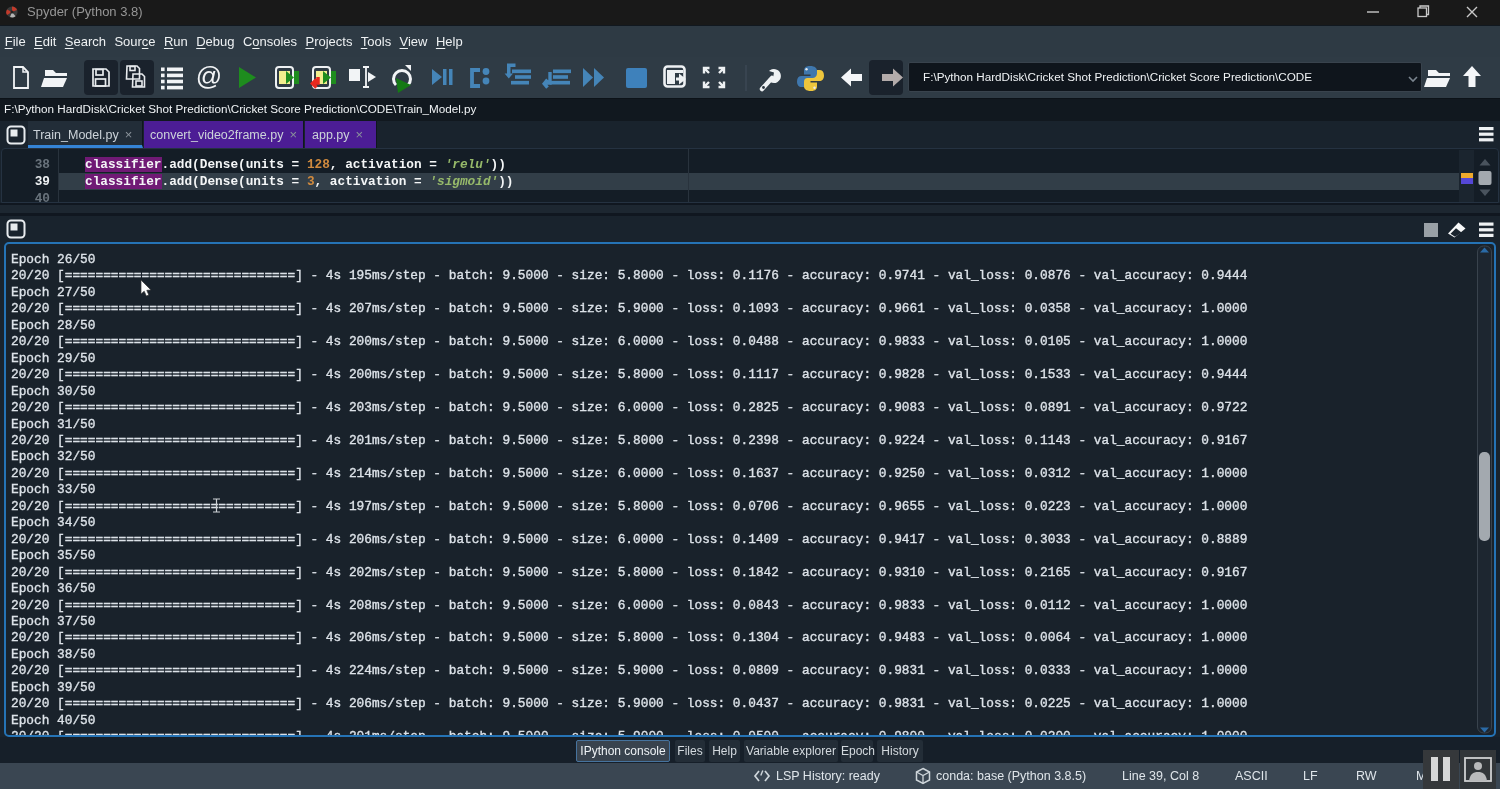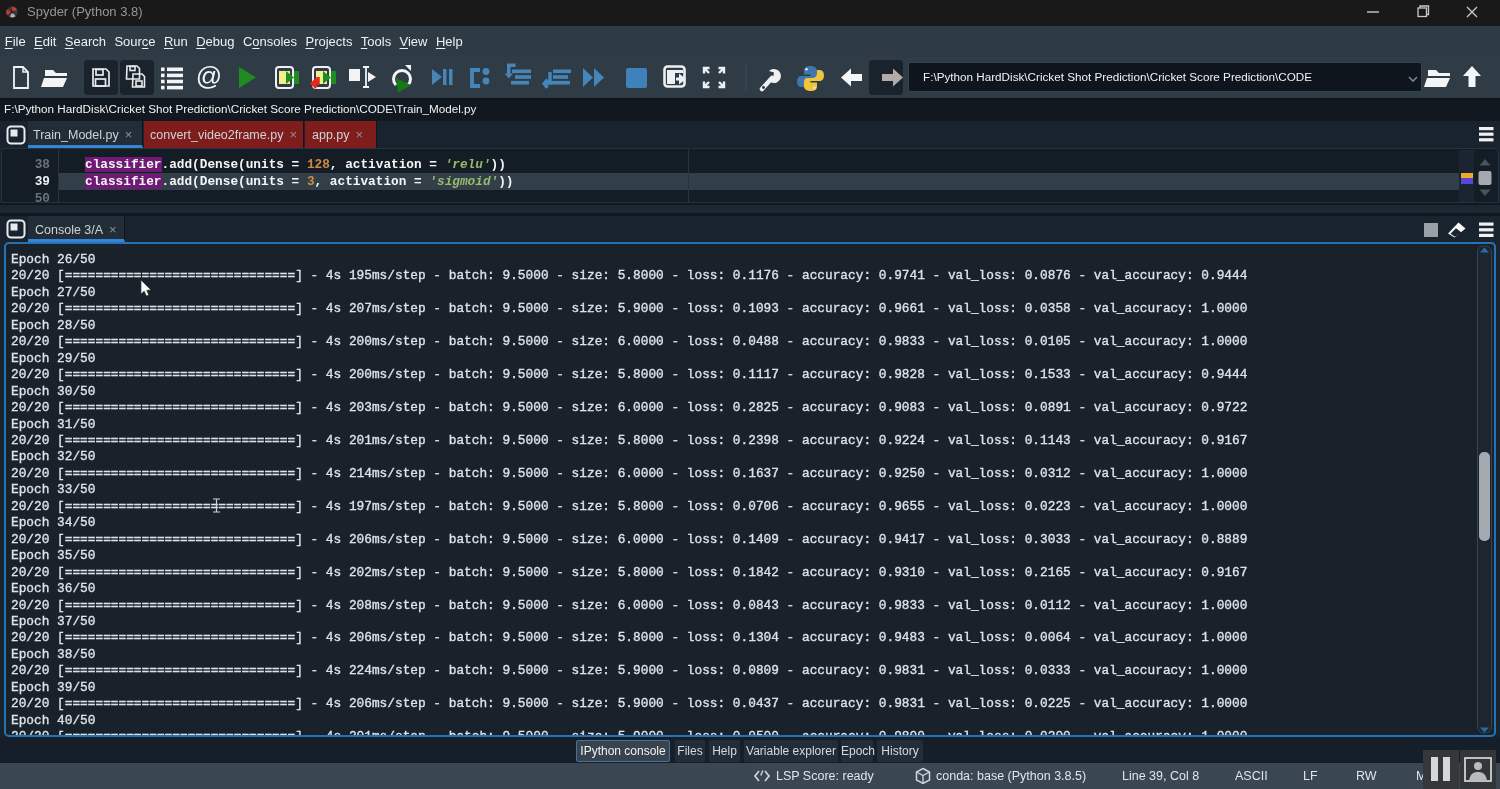--- a/index.html
+++ b/index.html
@@ -14,21 +14,21 @@
   #menubar{left:0;top:25px;width:1500px;height:32px;background:#2e3a44;border-top:1px solid #11181f;}
   .mi{display:inline-block;color:#eef1f3;padding:8px 4.2px 0 4.2px;font-size:13px;}
   .mi u{text-decoration:underline;text-underline-offset:2px;}
   
   #toolbar{left:0;top:57px;width:1500px;height:41px;background:#2f3b45;}
   
   #pathline{left:0;top:98px;width:1500px;height:23px;background:#11181f;border-top:1px solid #0c1218;}
   #pathtxt{left:4px;top:102px;font-size:11.7px;color:#f0f3f5;}
   
   #edtabs{left:0;top:121px;width:1500px;height:27px;background:#19232d;}
-  .etab{position:absolute;top:0;height:27px;background:#7f1d1d;border-right:1px solid #0f161d;
+  .etab{position:absolute;top:0;height:27px;background:#4c1d95;border-right:1px solid #0f161d;
         font-size:12.5px;color:#ccd3d9;padding-top:6px;white-space:nowrap;}
   .etab .x{color:#8a939b;font-size:13px;margin-left:6px;}
   .etab.active{background:#222d38;border-bottom:3px solid #3584d6;}
   
   #editor{left:1px;top:148px;width:1498px;height:55px;background:#141d26;border:1px solid #253241;border-radius:4px 4px 0 0;}
   .codeline{position:absolute;left:0;width:100%;height:17px;font-family:"Liberation Mono",monospace;
       font-size:12.75px;font-weight:bold;color:#f4f6f7;white-space:pre;}
   .lnum{position:absolute;width:48px;text-align:right;color:#69737c;font-family:"Liberation Mono",monospace;
       font-size:12.75px;font-weight:bold;}
   .occ{background:#701a75;}
@@ -211,31 +211,28 @@
     <rect x="1.5" y="1.5" width="17" height="17" rx="3.5" fill="none" stroke="#e8ecef" stroke-width="2"></rect>
     <rect x="4.5" y="4.5" width="7" height="7" fill="#e8ecef"></rect>
   </svg>
 
   <div class="abs" id="editor">
     <div class="abs" style="left:57px;top:24px;width:1400px;height:17px;background:#323e48;"></div>
     <div class="abs" style="left:56px;top:0;width:1px;height:53px;background:#29333d;"></div>
     <div class="abs" style="left:686px;top:0;width:1px;height:53px;background:#29333d;"></div>
     <div class="lnum" style="top:8px;">38</div>
     <div class="lnum" style="top:25px;color:#eef1f3;">39</div>
-    <div class="lnum" style="top:42px;">50</div>
+    <div class="lnum" style="top:42px;">40</div>
     <div class="codeline" style="left:83px;top:8px;"><span class="occ">classifier</span>.add(Dense(units = <span class="num">128</span>, activation = <span class="str">'relu'</span>))</div>
     <div class="codeline" style="left:83px;top:25px;"><span class="occ">classifier</span>.add(Dense(units = <span class="num">3</span>, activation = <span class="str">'sigmoid'</span>))</div>
   </div>
 
   <div class="abs" id="consplit"></div>
   <div class="abs" style="left:0;top:205px;width:1500px;height:8px;background:#1d2731;"></div>
 
-  <div class="abs" id="constabs">
-    <div class="etab active" style="left:28px;width:97px;height:26px;padding-left:7px;">Console 3/A<span class="x">×</span></div>
-  </div>
   <svg class="abs" style="left:6px;top:219px" width="20" height="20" viewBox="0 0 20 20">
     <rect x="1.5" y="1.5" width="17" height="17" rx="3.5" fill="none" stroke="#e8ecef" stroke-width="2"></rect>
     <rect x="4.5" y="4.5" width="7" height="7" fill="#e8ecef"></rect>
   </svg>
 
   <svg class="abs" style="left:1478px;top:126px" width="17" height="16" viewBox="0 0 17 16">
     <g fill="#eef1f3">
         <rect x="1" y="1" width="14.5" height="3.2"></rect>
         <rect x="1" y="6.6" width="14.5" height="3.2"></rect>
         <rect x="1" y="12.2" width="14.5" height="3.2"></rect>
@@ -313,21 +310,21 @@
   <div class="abs" id="bottabs">
     <div class="btab active" style="left:576px;width:94px;">IPython console</div>
     <div class="btab" style="left:675px;width:30px;">Files</div>
     <div class="btab" style="left:709px;width:31px;">Help</div>
     <div class="btab" style="left:744px;width:94px;">Variable explorer</div>
     <div class="btab" style="left:841px;width:32px;">Epoch</div>
     <div class="btab" style="left:877px;width:46px;">History</div>
   </div>
 
   <div class="abs" id="statusbar"></div>
-  <div class="sitem" style="left:776px;">LSP Score: ready</div>
+  <div class="sitem" style="left:776px;">LSP History: ready</div>
   <div class="sitem" style="left:936px;">conda: base (Python 3.8.5)</div>
   <div class="sitem" style="left:1122px;">Line 39, Col 8</div>
   <div class="sitem" style="left:1235px;">ASCII</div>
   <div class="sitem" style="left:1303px;">LF</div>
   <div class="sitem" style="left:1356px;">RW</div>
   <div class="sitem" style="left:1416px;">M</div>
 
   <svg class="abs" style="left:753px;top:767px" width="18" height="18" viewBox="0 0 18 18">
     <path d="M6 4 l-4 5 l4 5 M12 4 l4 5 l-4 5" fill="none" stroke="#cfd6db" stroke-width="1.7"></path>
     <path d="M9.8 3.5 l-2 5" stroke="#cfd6db" stroke-width="1.4"></path>

